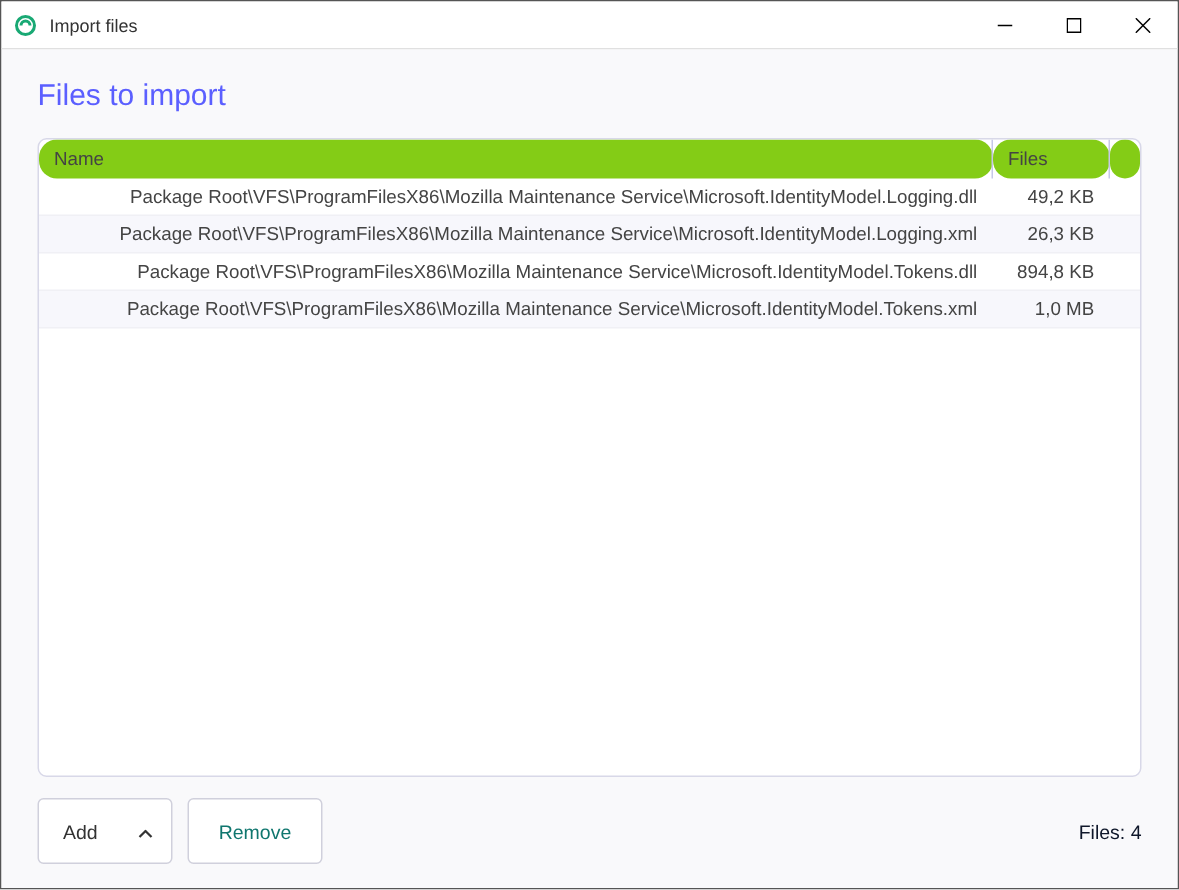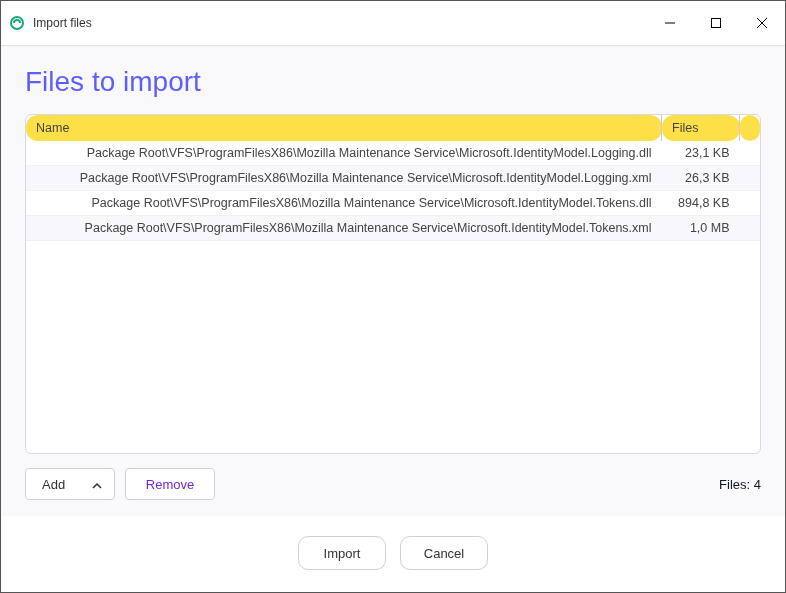--- a/index.html
+++ b/index.html
@@ -17,21 +17,21 @@
     }
     .window {
       width: 786px;
       height: 593px;
       background: #ffffff;
       border: 1px solid #555;
       display: flex;
       flex-direction: column;
     }
     .titlebar {
-      height: 45px;
+      height: 32px;
       display: flex;
       align-items: center;
       padding-left: 8px;
       border-bottom: 1px solid #e0e0e0;
       background: #ffffff;
     }
     .titlebar-icon {
       width: 16px;
       height: 16px;
       margin-right: 8px;
@@ -58,40 +58,40 @@
       cursor: pointer;
     }
     .content {
       flex: 1;
       background: #f9f9fb;
       padding: 20px 24px 16px 24px;
       display: flex;
       flex-direction: column;
     }
     .page-title {
-      font-size: 28px;
+      font-size: 20px;
       color: #5b5fff;
       font-weight: 400;
       margin-bottom: 16px;
     }
     .table-container {
       flex: 1;
       border: 1px solid #d8d8e8;
       border-radius: 6px;
       background: #ffffff;
       overflow: hidden;
       display: flex;
       flex-direction: column;
     }
     .table {
       width: 100%;
       border-collapse: collapse;
     }
     .table thead th {
-      background: #fde047;
+      background: #84cc16;
       color: #444;
       font-weight: 400;
       text-align: left;
       padding: 6px 10px;
       font-size: 12.5px;
       border-right: 1px solid #c6c8e8;
       border-radius: 12px;
     }
     .table thead th:last-child {
       border-right: none;
@@ -111,21 +111,21 @@
     }
     .table tbody tr:nth-child(even) {
       background: #f7f7fc;
     }
     .toolbar-row {
       display: flex;
       align-items: center;
       margin-top: 14px;
     }
     .btn {
-      height: 32px;
+      height: 44px;
       border: 1px solid #d0d0dc;
       border-radius: 4px;
       background: #ffffff;
       color: #333;
       font-size: 13px;
       display: inline-flex;
       align-items: center;
       justify-content: center;
       cursor: pointer;
       padding: 0 16px;
@@ -134,21 +134,21 @@
       width: 90px;
       margin-right: 10px;
       justify-content: space-between;
       padding: 0 12px 0 16px;
     }
     .btn-add .chev {
       margin-left: 8px;
     }
     .btn-remove {
       width: 90px;
-      color: #6d28d9;
+      color: #0f766e;
       cursor: default;
       text-align: right;
     }
     .spacer { flex: 1; }
     .file-count {
       color: #0f172a;
       font-size: 13px;
     }
     .footer {
       padding: 20px 24px 22px 24px;
@@ -204,21 +204,21 @@
         <thead>
           <tr>
             <th class="th-name">Name</th>
             <th class="th-size">Files</th>
             <th></th>
           </tr>
         </thead>
         <tbody>
           <tr>
             <td>Package Root\VFS\ProgramFilesX86\Mozilla Maintenance Service\Microsoft.IdentityModel.Logging.dll</td>
-            <td>23,1 KB</td>
+            <td>49,2 KB</td>
             <td></td>
           </tr>
           <tr>
             <td>Package Root\VFS\ProgramFilesX86\Mozilla Maintenance Service\Microsoft.IdentityModel.Logging.xml</td>
             <td>26,3 KB</td>
             <td></td>
           </tr>
           <tr>
             <td>Package Root\VFS\ProgramFilesX86\Mozilla Maintenance Service\Microsoft.IdentityModel.Tokens.dll</td>
             <td>894,8 KB</td>
@@ -243,18 +243,14 @@
         </span>
       </button>
       <button class="btn btn-remove">
         <span>Remove</span>
       </button>
       <div class="spacer"></div>
       <div class="file-count">Files: 4</div>
     </div>
   </div>
 
-  <div class="footer">
-    <button class="btn">Import</button>
-    <button class="btn">Cancel</button>
-  </div>
 
 </div>
 
 </body></html>

